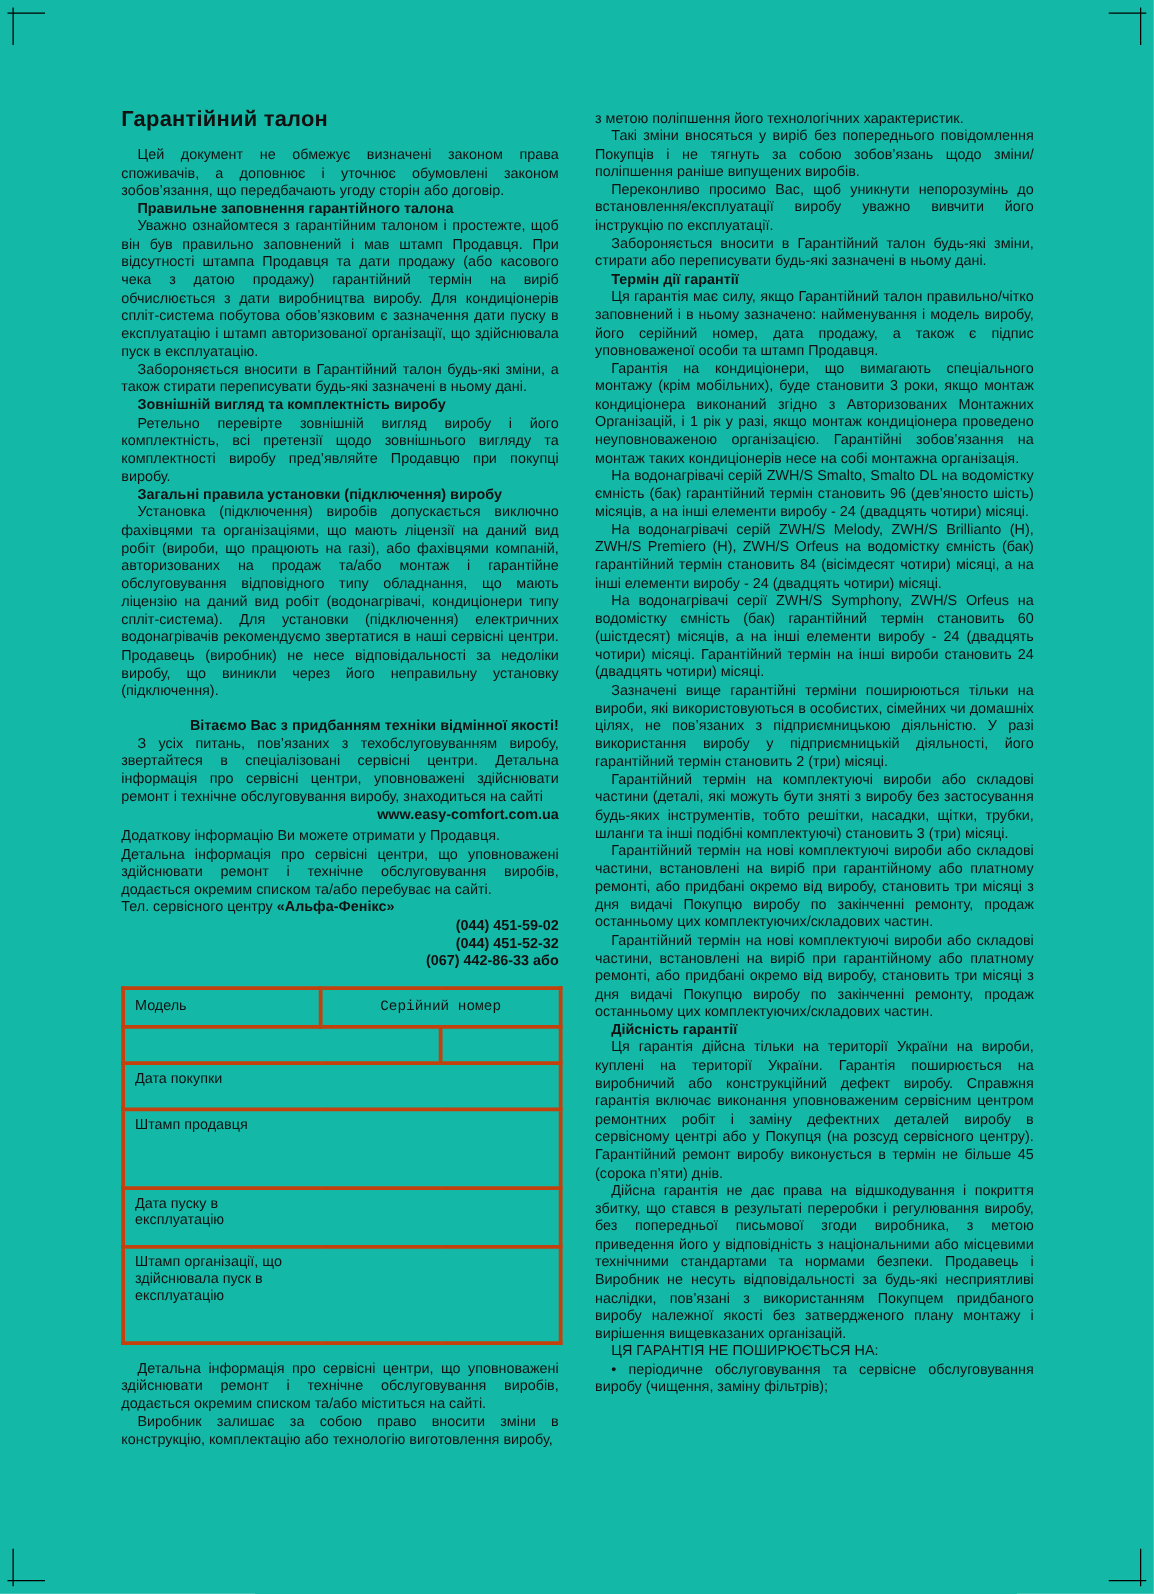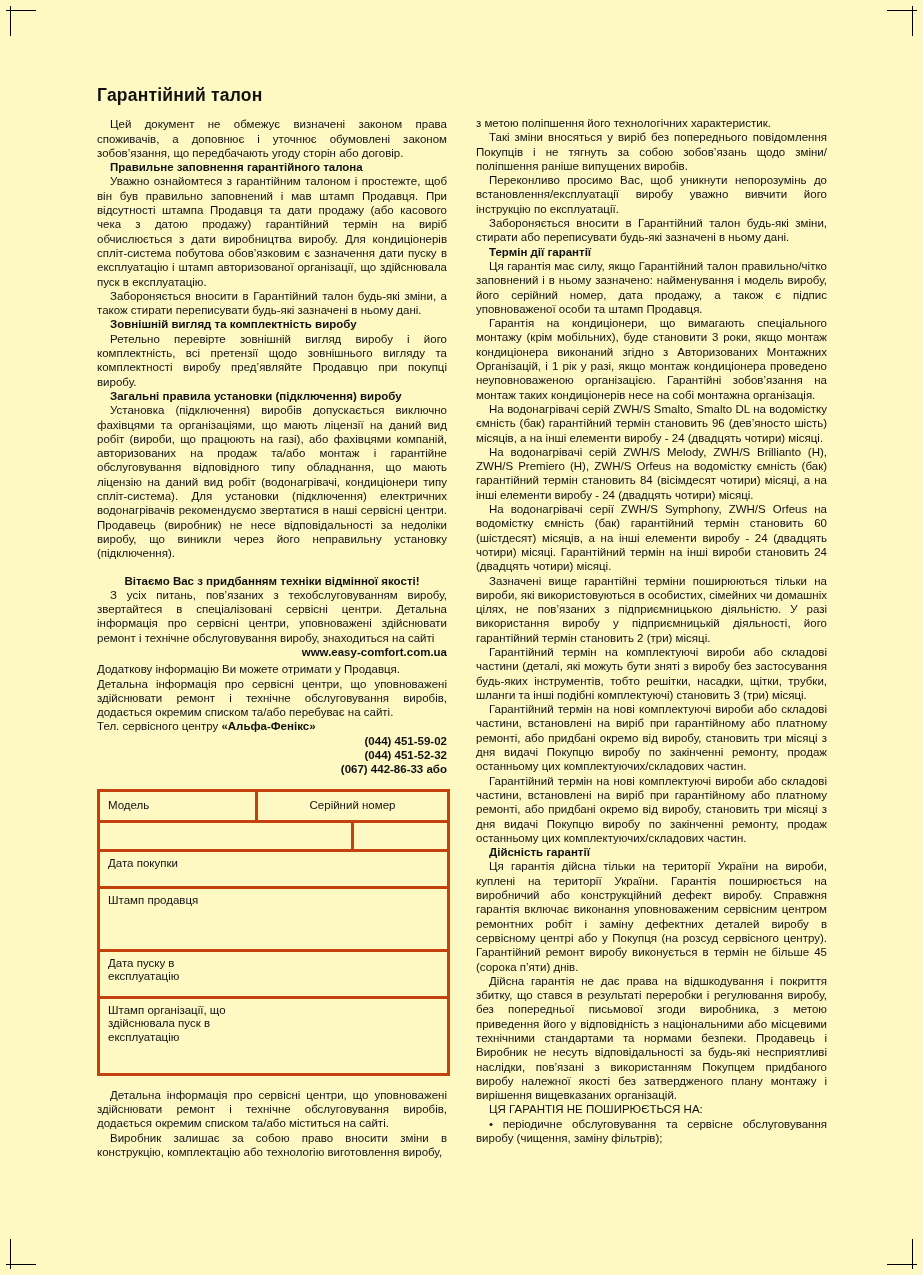--- a/index.html
+++ b/index.html
@@ -4,57 +4,57 @@
 <style>
   html, body { margin: 0; padding: 0; }
   body {
     width: 923px; height: 1275px;
     background: #ffffff;
     font-family: "Liberation Sans", sans-serif;
     color: #111;
     position: relative;
     -webkit-font-smoothing: antialiased;
   }
-  .page { position: absolute; inset: 0; background: #fef9c3; overflow: hidden; }
+  .page { position: absolute; inset: 0; background: #14b8a6; overflow: hidden; }
 
   
   .crop { position: absolute; background: #000; }
   .crop-h { width: 30px; height: 1px; }
   .crop-v { width: 1px; height: 30px; }
 
   .col { position: absolute; top: 88px; font-size: 11.5px; line-height: 14.3px; }
   .col-left  { left: 97px;  width: 350px; }
-  .col-right { left: 476px; width: 351px; margin-top: 28px; }
+  .col-right { left: 476px; width: 351px; }
 
   .title {
     font-size: 17.5px; font-weight: bold;
     margin: 0 0 15px 0; letter-spacing: 0.2px;
   }
 
   .para { margin: 0; text-align: justify; }
   .body { text-indent: 13px; }
   .subhead { font-weight: bold; text-indent: 13px; }
-  .center-head { font-weight: bold; text-align: center; text-indent: 0; margin-top: 13px; }
+  .center-head { font-weight: bold; text-align: right; text-indent: 0; margin-top: 13px; }
   .bold-line { font-weight: bold; text-align: right; }
   .plain { text-align: justify; }
   .gap-top { margin-top: 3px; }
 
   
   .wtable {
     border-collapse: collapse; width: 350px;
     margin-top: 12px; table-layout: fixed;
   }
   .wtable td {
     border: 3px solid #c2410c;
     padding: 5px 8px;
     vertical-align: top;
     font-size: 11.5px; line-height: 13.5px;
   }
   .r-head td { height: 18px; vertical-align: middle; }
-  .c-serial { text-align: center; }
+  .c-serial { text-align: center; font-family: Liberation Mono, monospace; }
   .r-empty td { height: 16px; }
   .r-date td { height: 24px; }
   .r-stamp td { height: 50px; }
   .r-startup td { height: 34px; }
   .r-org td { height: 64px; }
   .lbl-narrow { display: inline-block; width: 100px; }
   .lbl-mid { display: inline-block; width: 130px; }
 
   .after-table { margin-top: 12px; }
 </style>

